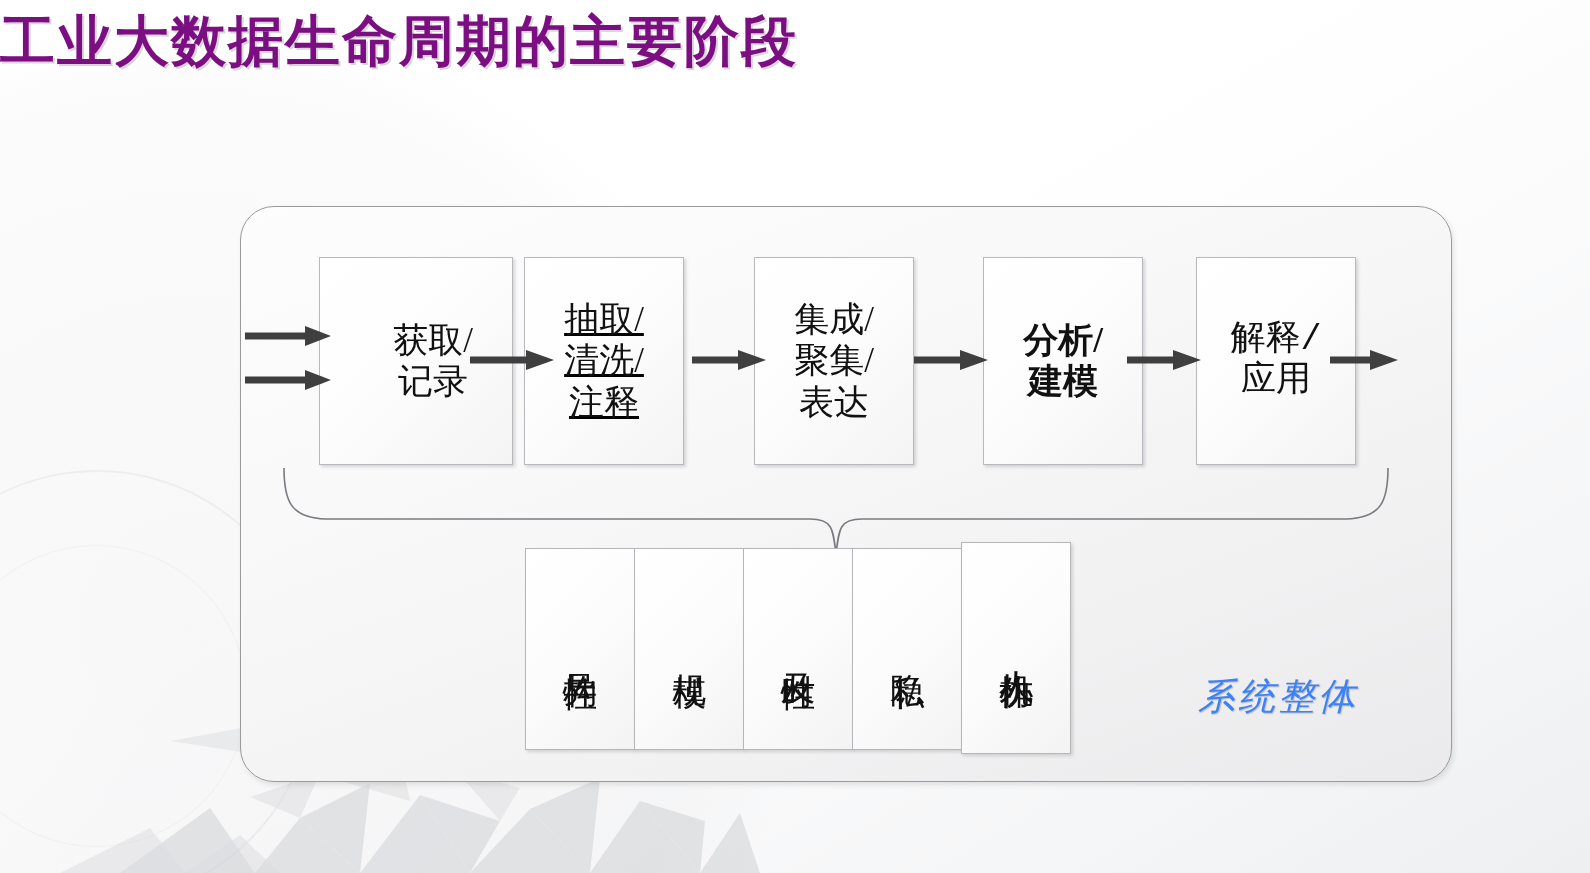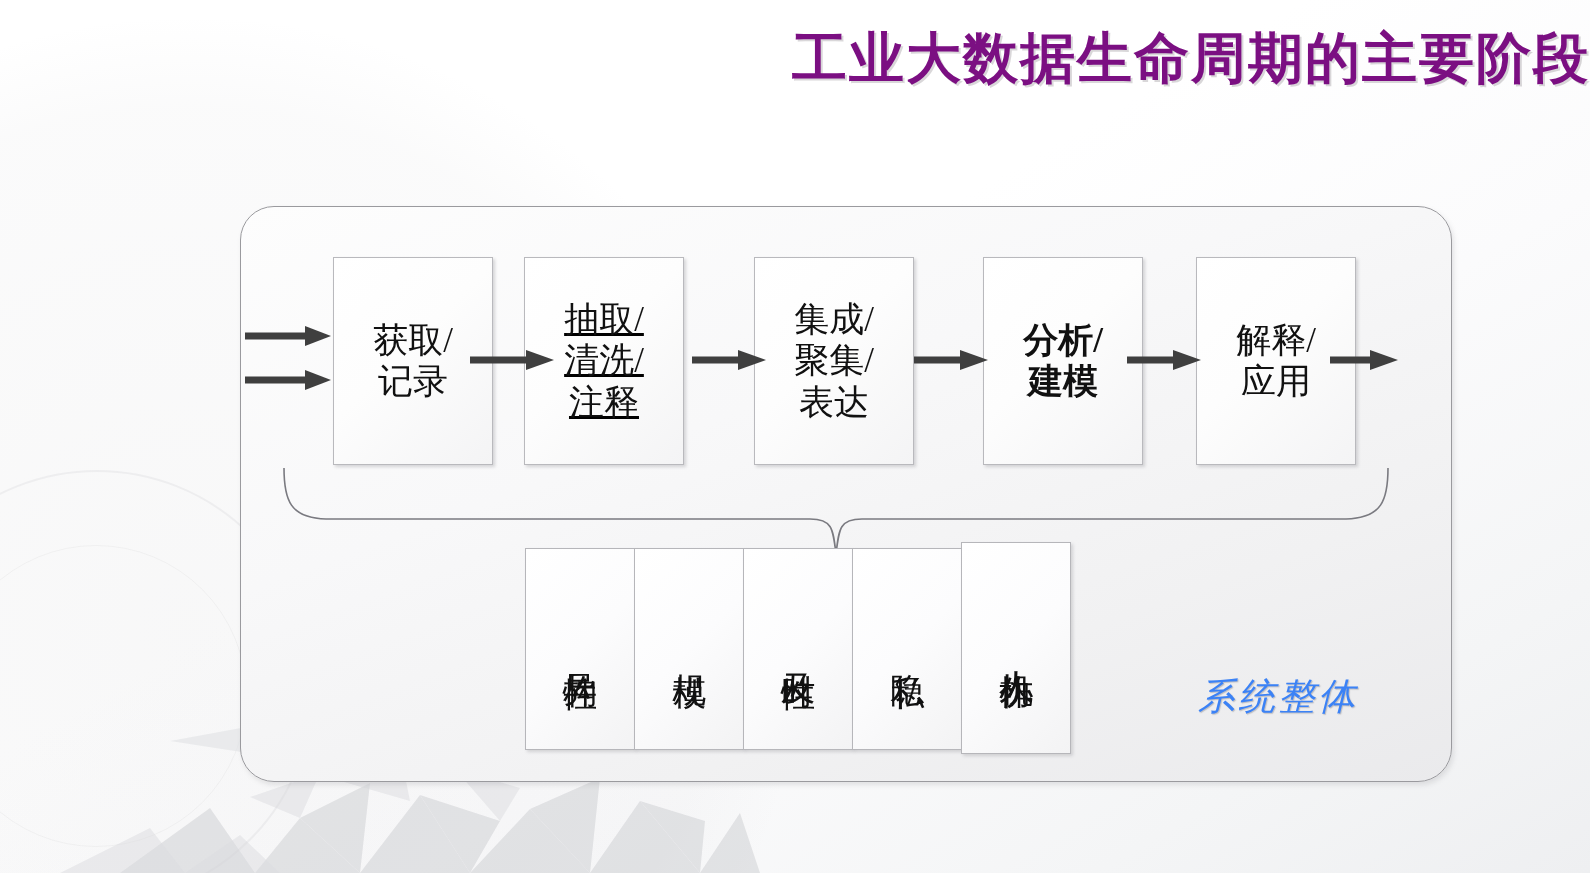--- a/index.html
+++ b/index.html
@@ -52,23 +52,23 @@
     width: 760px;
     height: 300px;
     z-index: 0;
     opacity: 0.85;
   }
 
   
   #title {
     position: absolute;
     left: 0;
-    top: 22px;
+    top: 5px;
     width: 1590px;
-    text-align: right;
+    text-align: left;
     font-family: "DejaVu Sans", "Liberation Sans", sans-serif;
     font-weight: bold;
     font-size: 55px;
     letter-spacing: 2px;
     color: #7B0F82;
     text-shadow: 2px 2px 0 rgba(120,110,120,0.28);
     z-index: 5;
     white-space: nowrap;
   }
 
@@ -102,25 +102,25 @@
   }
   .stage-label {
     font-size: 35px;
     line-height: 1.18;
     color: #111111;
     text-align: center;
     white-space: pre-line;
     letter-spacing: 0px;
   }
 
-  #stage-1 { left: 333px; }
+  #stage-1 { left: 319px; padding-left: 34px; }
   #stage-2 { left: 524px; text-decoration: underline; }
   #stage-3 { left: 754px; }
   #stage-4 { left: 983px; font-weight: bold; }
-  #stage-5 { left: 1196px; }
+  #stage-5 { left: 1196px; font-family: Liberation Mono, monospace; }
 
   
   .arrow {
     position: absolute;
     height: 22px;
     z-index: 7;
   }
   #arrow-in-top  { left: 245px; top: 325px;  width: 86px; }
   #arrow-in-bot  { left: 245px; top: 369px;  width: 86px; }
   #arrow-1-2     { left: 470px; top: 349px;  width: 84px; }

